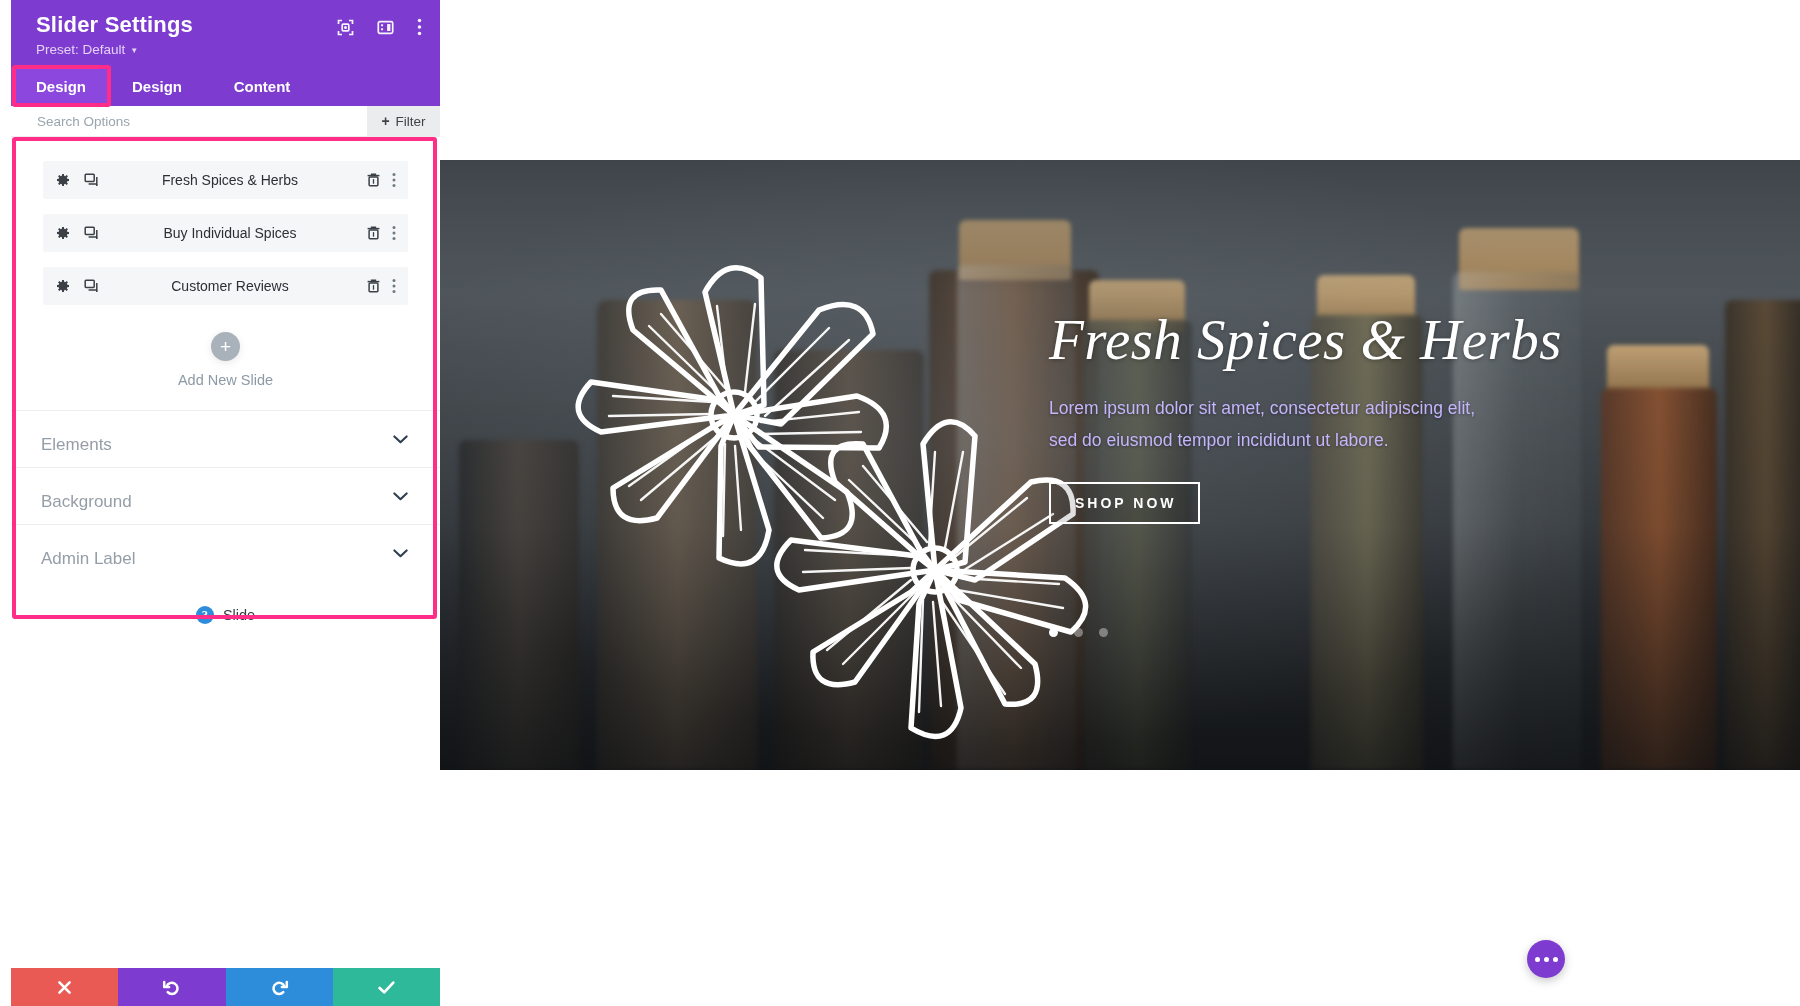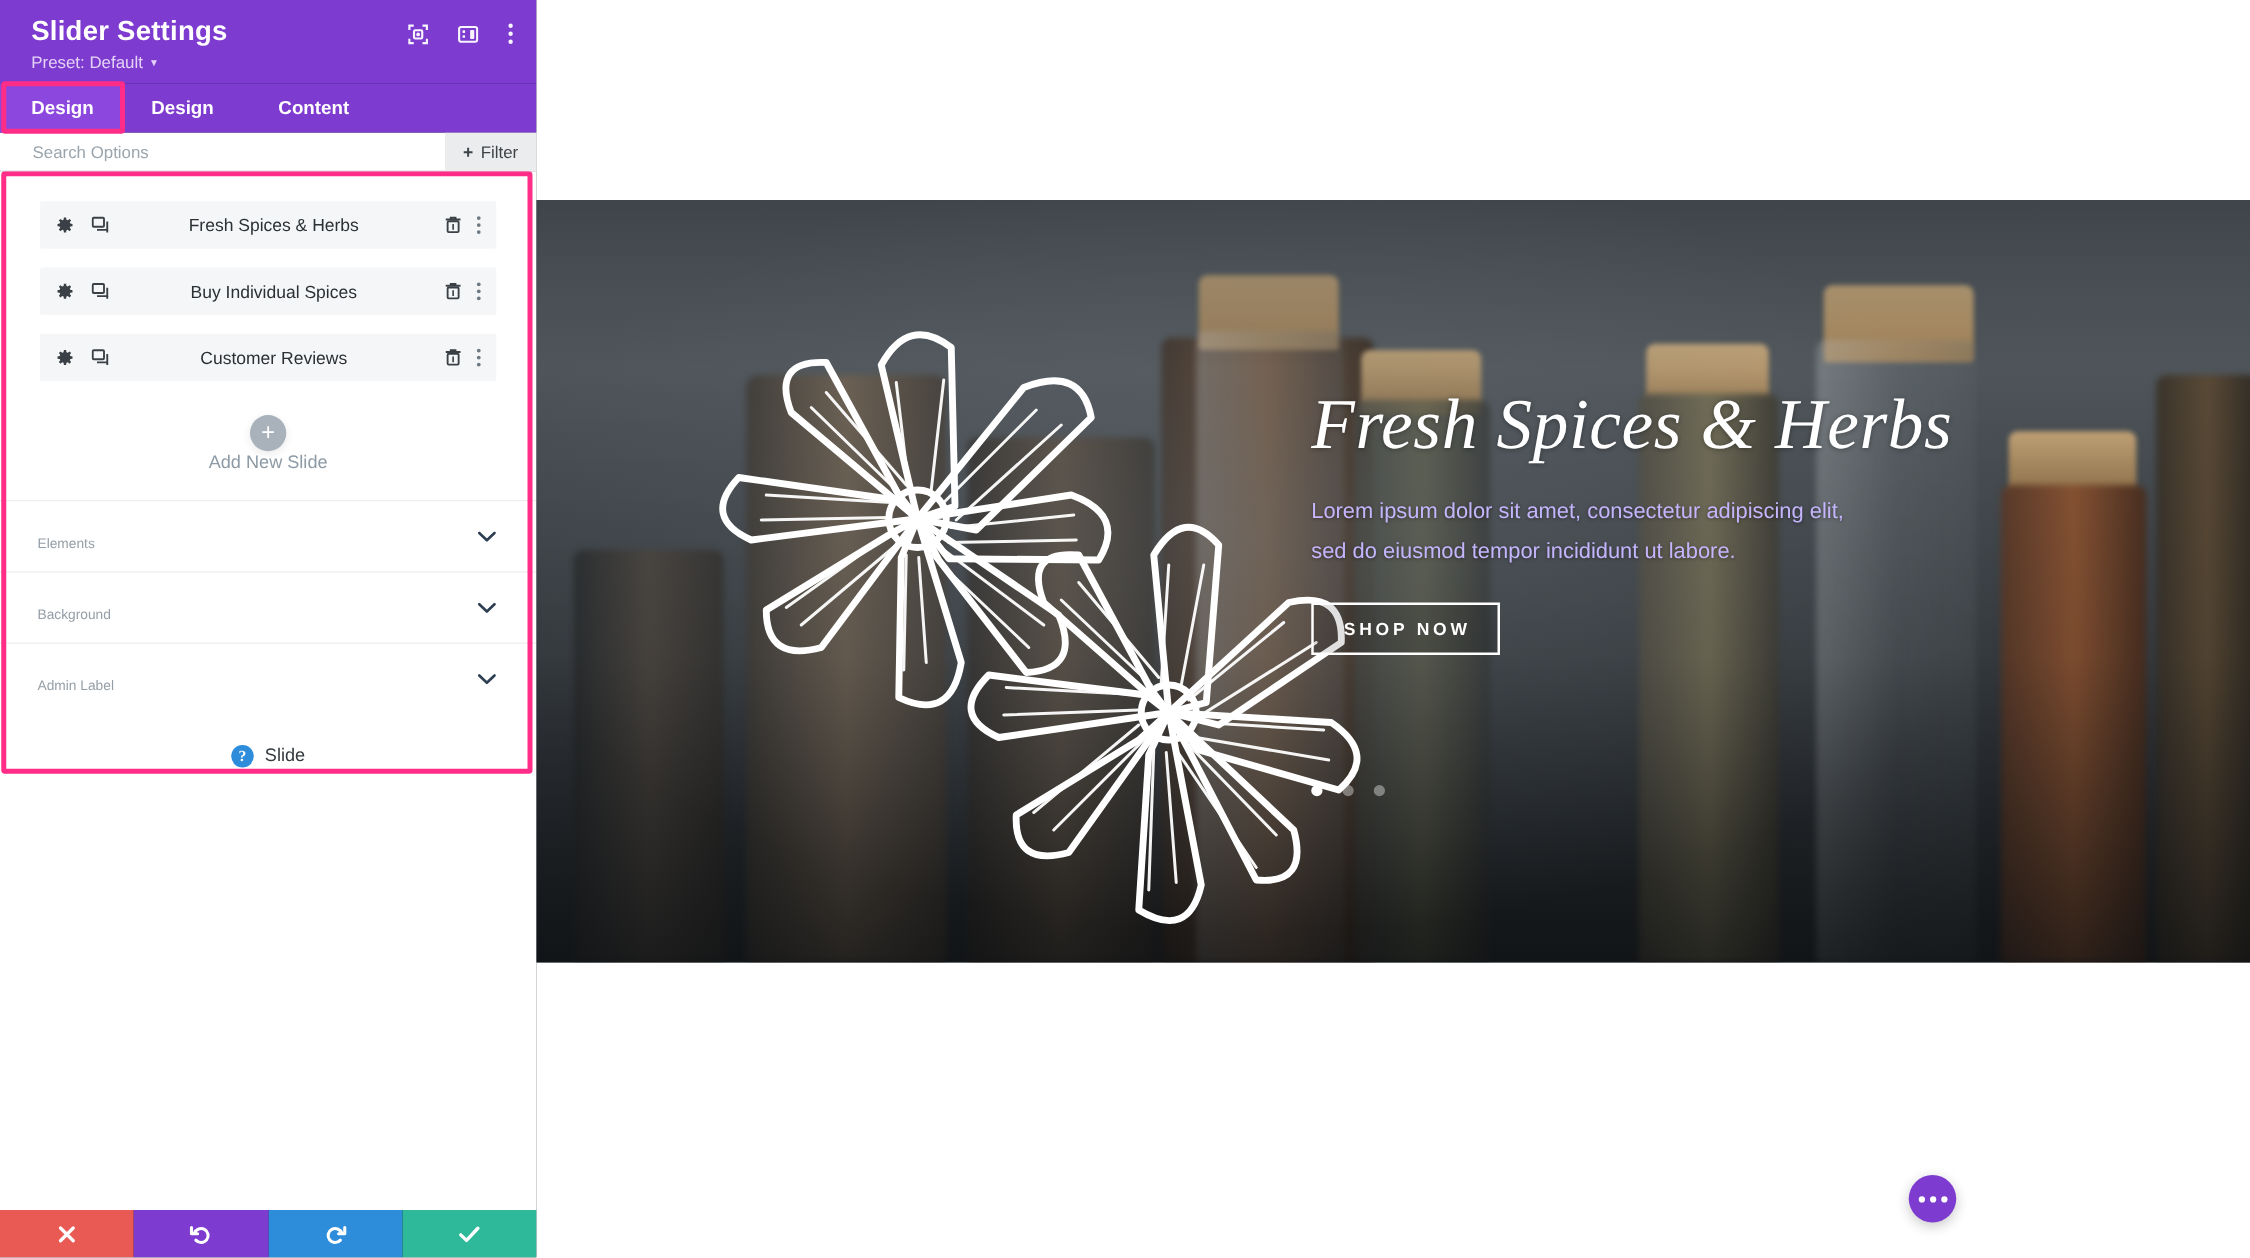--- a/index.html
+++ b/index.html
@@ -7,23 +7,23 @@
     width: 1800px; height: 1006px;
     overflow: hidden;
     background: #ffffff;
     font-family: "Liberation Sans", sans-serif;
   }
 
   #app { position: relative; width: 1800px; height: 1006px; background: #fff; }
 
   
   #settings-panel {
-    position: absolute; left: 0; top: 0;
+    position: absolute; left: 11px; top: 0;
     width: 429px; height: 1006px;
-    background: #0f172a;
+    background: #84cc16;
     display: flex; flex-direction: column;
     z-index: 20;
   }
 
   
   .panel-header {
     background: #7E3BD0;
     padding: 12px 18px 10px 25px;
     position: relative;
   }
@@ -108,29 +108,29 @@
     display: flex; flex-direction: column; align-items: center;
     padding: 12px 0 22px 0; cursor: pointer;
   }
   .add-circle {
     width: 29px; height: 29px; border-radius: 50%;
     background: #a9b2ba; color: #fff;
     display: flex; align-items: center; justify-content: center;
     font-size: 19px; line-height: 1; font-weight: 300;
     box-shadow: 0 2px 8px rgba(0,0,0,.09);
   }
-  .add-label { margin-top: 1px; font-size: 14.5px; color: #8d9aa5; }
+  .add-label { margin-top: 11px; font-size: 14.5px; color: #8d9aa5; }
 
   
   .acc-item {
     height: 57px; border-top: 1px solid #eceef0;
     display: flex; align-items: center; justify-content: space-between;
     padding: 0 32px 0 30px; cursor: pointer;
   }
-  .acc-label { font-size: 11px; color: #959ea7; margin-top: 12px; }
+  .acc-label { font-size: 17px; color: #959ea7; margin-top: 12px; }
   .chev { display: block; }
 
   
   .help-row {
     display: flex; align-items: center; justify-content: center; gap: 9px;
     padding: 25px 0 0 0; cursor: pointer;
   }
   .help-icon {
     width: 18px; height: 18px; border-radius: 50%; background: #2d8ddb;
     color: #fff; font-size: 12.5px; font-weight: bold;

